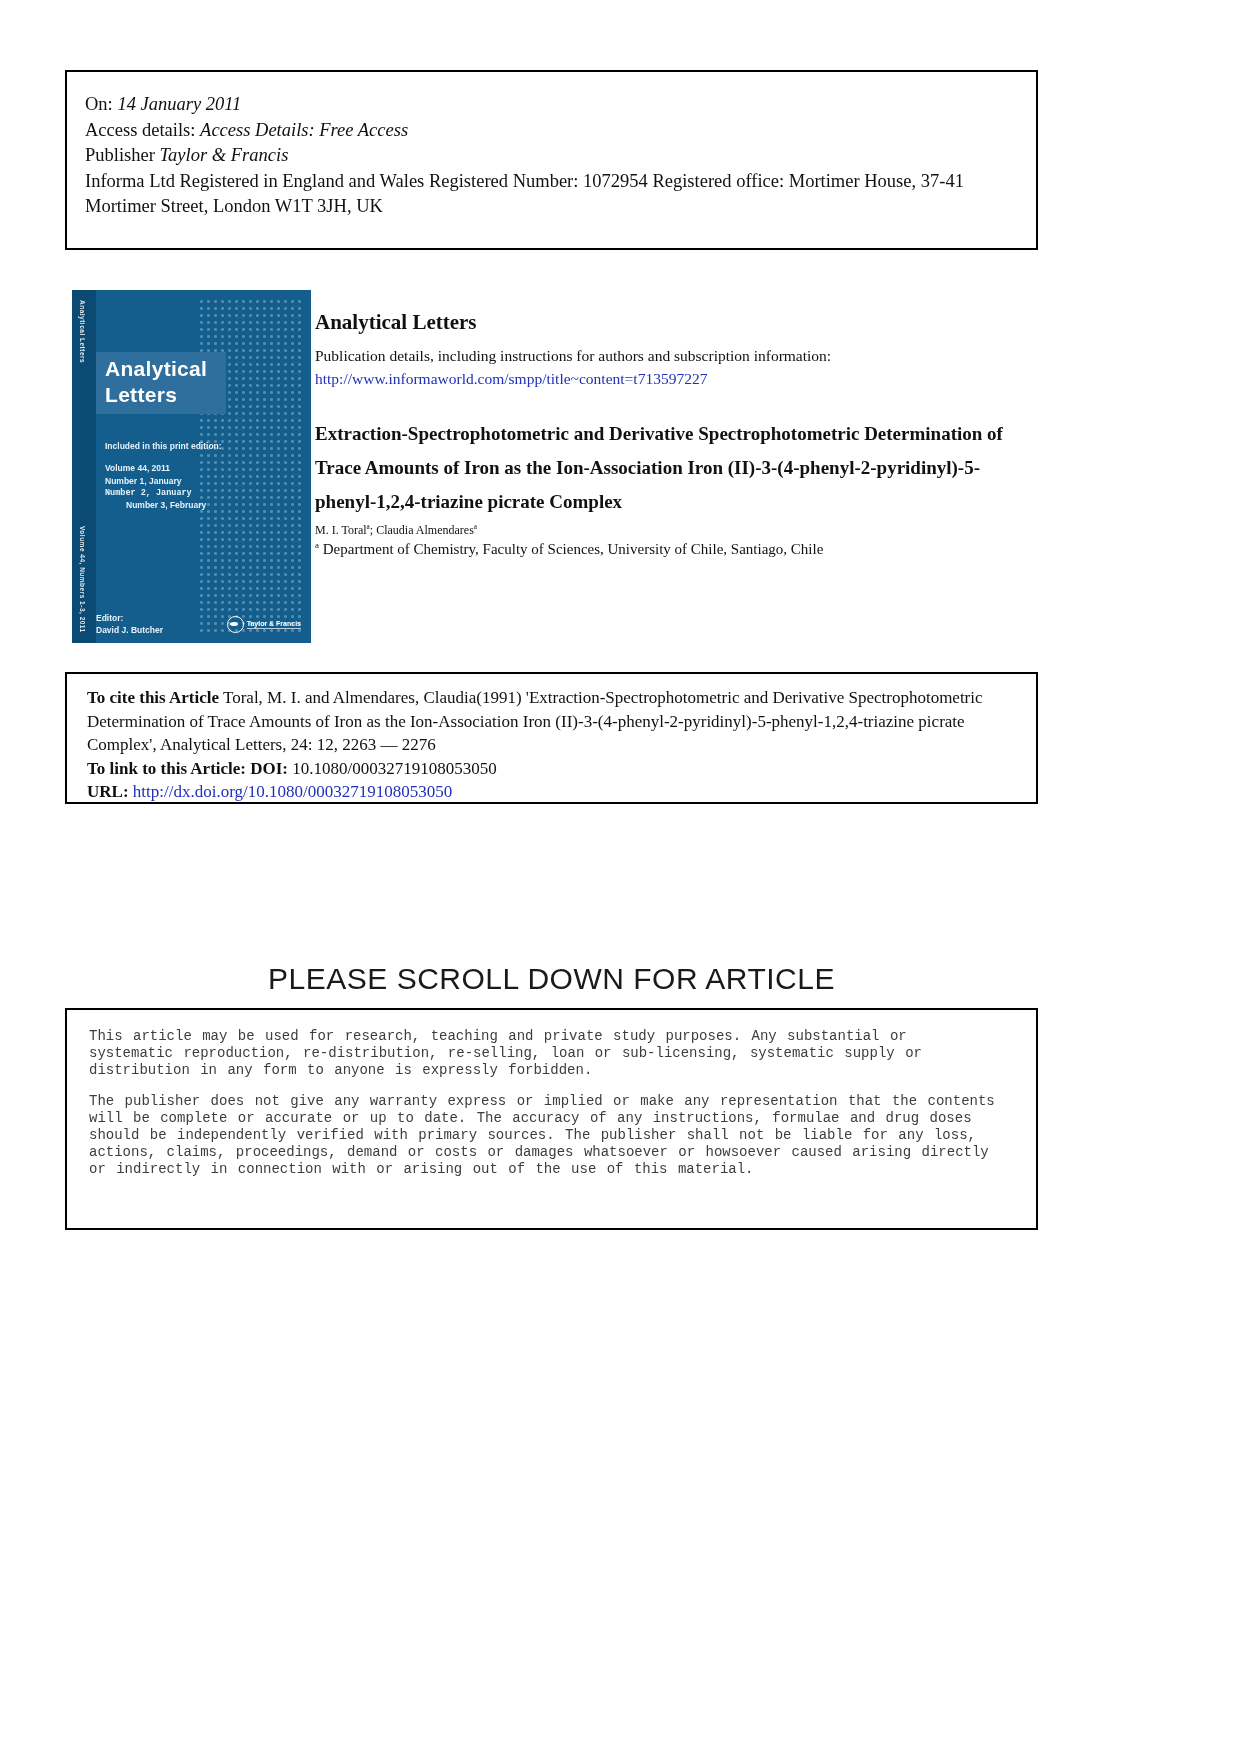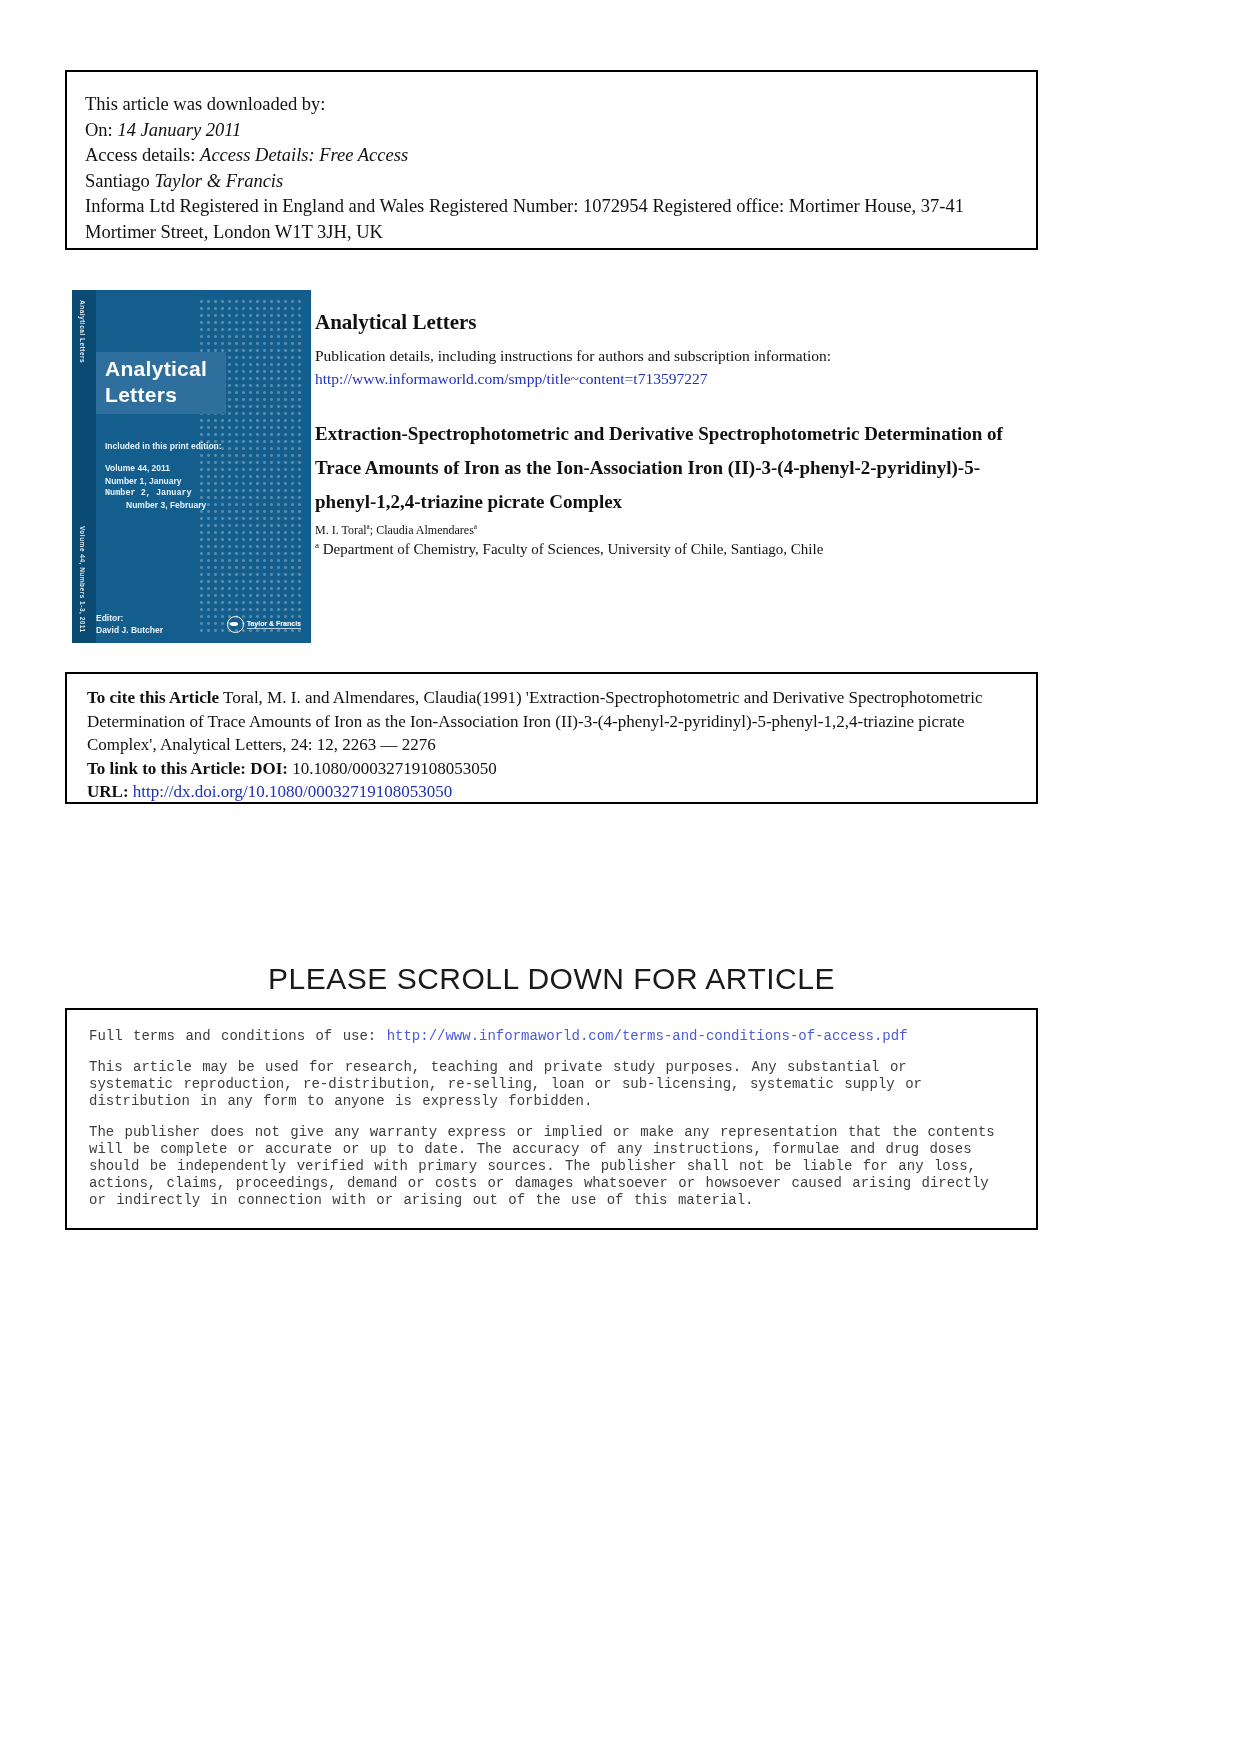--- a/index.html
+++ b/index.html
@@ -75,24 +75,23 @@
           line-height:17px; color:#3d3d3d; white-space:pre-wrap; word-spacing:2px; margin:0; }
   .mono + .mono { margin-top:14px; }
   .mono-link { color:var(--mono-link,#4a5ad8); text-decoration:none; }
 </style>
 </head>
 <body>
 
 <div class="page">
 
   <div class="box download-box">
-    <p><span>This article was downloaded by:</span></p>
     <p><span>On: </span><span class="italic">14 January 2011</span></p>
     <p><span>Access details: </span><span class="italic">Access Details: Free Access</span></p>
-    <p><span>Santiago </span><span class="italic">Taylor &amp; Francis</span></p>
+    <p><span>Publisher </span><span class="italic">Taylor &amp; Francis</span></p>
     <p>Informa Ltd Registered in England and Wales Registered Number: 1072954 Registered office: Mortimer House, 37-41 Mortimer Street, London W1T 3JH, UK</p>
   </div>
 
   <div class="cover">
     <div class="spine">
       <span class="spine-text top">Analytical Letters</span>
       <span class="spine-text bottom">Volume 44, Numbers 1-3, 2011</span>
     </div>
     <div class="dots"></div>
     <div class="band">
@@ -125,21 +124,20 @@
 
   <div class="box cite-box">
     <p><span class="b">To cite this Article</span><span> Toral, M. I. and Almendares, Claudia(1991) 'Extraction-Spectrophotometric and Derivative Spectrophotometric Determination of Trace Amounts of Iron as the Ion-Association Iron (II)-3-(4-phenyl-2-pyridinyl)-5-phenyl-1,2,4-triazine picrate Complex', Analytical Letters, 24: 12, 2263 — 2276</span></p>
     <p><span class="b">To link to this Article: DOI:</span><span> 10.1080/00032719108053050</span></p>
     <p><span class="b">URL: </span><a class="link" href="#">http://dx.doi.org/10.1080/00032719108053050</a></p>
   </div>
 
   <div class="scroll-notice">PLEASE SCROLL DOWN FOR ARTICLE</div>
 
   <div class="box terms-box">
-    <p class="mono"><span>Full terms and conditions of use: </span><a class="mono-link" href="#">http://www.informaworld.com/terms-and-conditions-of-access.pdf</a></p>
     <p class="mono">This article may be used for research, teaching and private study purposes. Any substantial or
 systematic reproduction, re-distribution, re-selling, loan or sub-licensing, systematic supply or
 distribution in any form to anyone is expressly forbidden.</p>
     <p class="mono">The publisher does not give any warranty express or implied or make any representation that the contents
 will be complete or accurate or up to date. The accuracy of any instructions, formulae and drug doses
 should be independently verified with primary sources. The publisher shall not be liable for any loss,
 actions, claims, proceedings, demand or costs or damages whatsoever or howsoever caused arising directly
 or indirectly in connection with or arising out of the use of this material.</p>
   </div>
 

